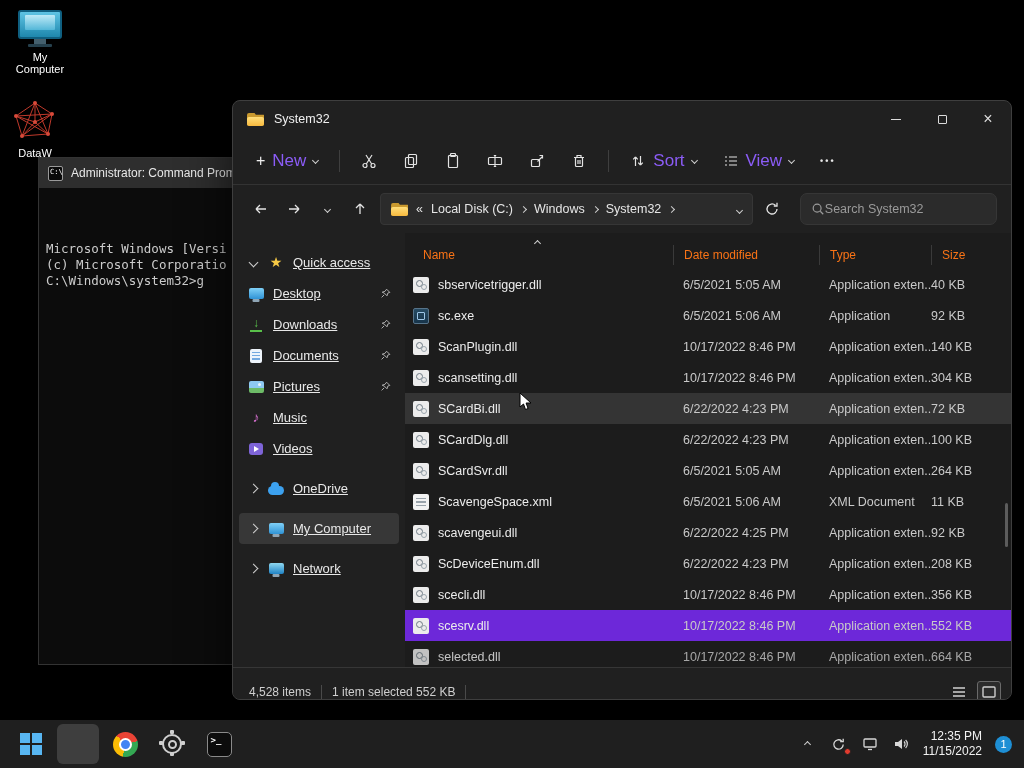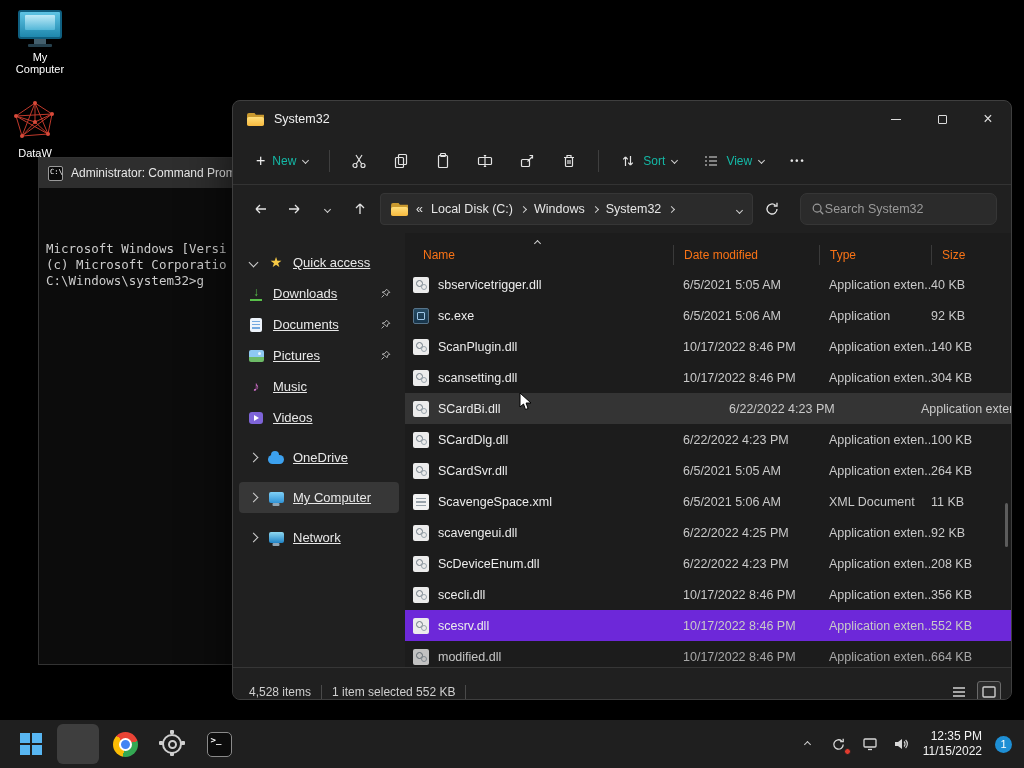--- a/index.html
+++ b/index.html
@@ -58,21 +58,21 @@
   .wtitle { font-size:12.5px; color:#f0f0f0; }
   .wctrls { margin-left:auto; display:flex; height:36px; }
   .wbtn { width:46px; height:36px; display:flex; align-items:center; justify-content:center; color:#dcdcdc; }
   .wbtn .mini { width:10px; height:1px; background:currentColor; display:block; }
   .wbtn .maxi { width:9px; height:9px; border:1px solid currentColor; border-radius:1px; display:block; }
   .wbtn.close::before { content:"\00D7"; font-size:16px; line-height:1; }
 
   .toolbar { height:48px; display:flex; align-items:center; gap:8px; padding:0 14px;
              border-bottom:1px solid #333; }
   .tbtn { height:34px; display:flex; align-items:center; justify-content:center; gap:7px;
-          border-radius:4px; padding:0 9px; font-size:12px; color:#14b8a6; }
+          border-radius:4px; padding:0 9px; font-size:17px; color:#8b5cf6; }
   .tbtn svg { display:block; }
   .new-plus::before { content:"+"; font-size:16px; line-height:1; color:#efefef; }
   .tdiv { width:1px; height:22px; background:#3f3f3f; margin:0 4px; }
   .dots { letter-spacing:1px; font-weight:bold; }
   .dots::before { content:"\2022\2022\2022"; font-size:9px; letter-spacing:2px; color:#e8e8e8; }
 
   .addr-row { height:48px; display:flex; align-items:center; padding:0 14px; gap:6px; }
   .nav-btn { width:28px; height:30px; display:flex; align-items:center; justify-content:center;
              border-radius:4px; color:#e3e3e3; }
   .abar { height:32px; width:382px; background:#2b2b2b; border:1px solid #363636; border-radius:4px;
@@ -125,21 +125,21 @@
   
   .flist-wrap { position:absolute; left:172px; top:0; right:0; bottom:0; background:#1c1c1c; overflow:hidden; }
   .fhead { height:28px; margin-top:8px; display:grid; grid-template-columns:260px 146px 112px 82px;
            align-items:center; padding-left:8px; font-size:12px; color:#f97316; position:relative; }
   .fhead .hc { padding-left:10px; height:20px; display:flex; align-items:center; }
   .fhead .hc.first { padding-left:10px; }
   .fhead .hc.bordered { border-left:1px solid #3a3a3a; }
   .sort-caret { position:absolute; left:130px; top:0px; }
   .frow { height:31px; display:grid; grid-template-columns:260px 146px 112px 82px; align-items:center;
           padding-left:8px; font-size:12.5px; color:#c9c9c9; }
-  .frow.hover { background:#343434;gap:46px; }
+  .frow.hover { background:#343434; }
   .frow.selected { background:#6d28d9; }
   .frow.partial { opacity:.8; }
   .fcell.namec { display:flex; align-items:center; gap:9px; color:#ececec; overflow:hidden; white-space:nowrap; }
   .fcell.date, .fcell.type { padding-left:10px; white-space:nowrap; overflow:hidden; }
   .fcell.size { text-align:left; padding-right:14px; white-space:nowrap; }
 
   .fi { width:16px; height:16px; flex:none; position:relative; border-radius:2px; }
   .fi.dll { background:#ececec; }
   .fi.dll::before { content:""; position:absolute; left:3px; top:3px; width:5px; height:5px;
       border:1.5px solid #6f7b85; border-radius:50%; }
@@ -405,20 +405,35 @@
           <span class="schev">
             <span class="chev d"></span>
           </span>
           <span class="sic">
             <span class="str"></span>
           </span>
           <span class="slabel">Quick access</span>
 
         </div>
 
+        <div class="sitem">
+
+          <span class="sic">
+            <span class="mon"></span>
+          </span>
+          <span class="slabel">Desktop</span>
+          <span class="pin">
+            <svg width="11" height="11" viewBox="0 0 11 11">
+              <g fill="none" stroke="#b0b0b0" stroke-width="1">
+                <path d="M6.6 1.2 L9.8 4.4 L7.8 5.1 L7 7.8 L4.4 5.2 L2.2 4.2 L4.9 3.4 Z"></path>
+                <path d="M4.2 6.8 L1.6 9.4"></path>
+              </g>
+            </svg>
+          </span>
+        </div>
 
         <div class="sitem">
 
           <span class="sic">
             <span class="dl"></span>
           </span>
           <span class="slabel">Downloads</span>
           <span class="pin">
             <svg width="11" height="11" viewBox="0 0 11 11">
               <g fill="none" stroke="#b0b0b0" stroke-width="1">
@@ -639,21 +654,21 @@
               <span>scesrv.dll</span>
             </span>
             <span class="fcell date">10/17/2022 8:46 PM</span>
             <span class="fcell type">Application exten...</span>
             <span class="fcell size">552 KB</span>
           </div>
 
           <div class="frow partial">
             <span class="fcell namec">
               <span class="fi dll"></span>
-              <span>modified.dll</span>
+              <span>selected.dll</span>
             </span>
             <span class="fcell date">10/17/2022 8:46 PM</span>
             <span class="fcell type">Application exten...</span>
             <span class="fcell size">664 KB</span>
           </div>
         </div>
     </div>
   </div>
 
   <div class="vscroll"></div>

